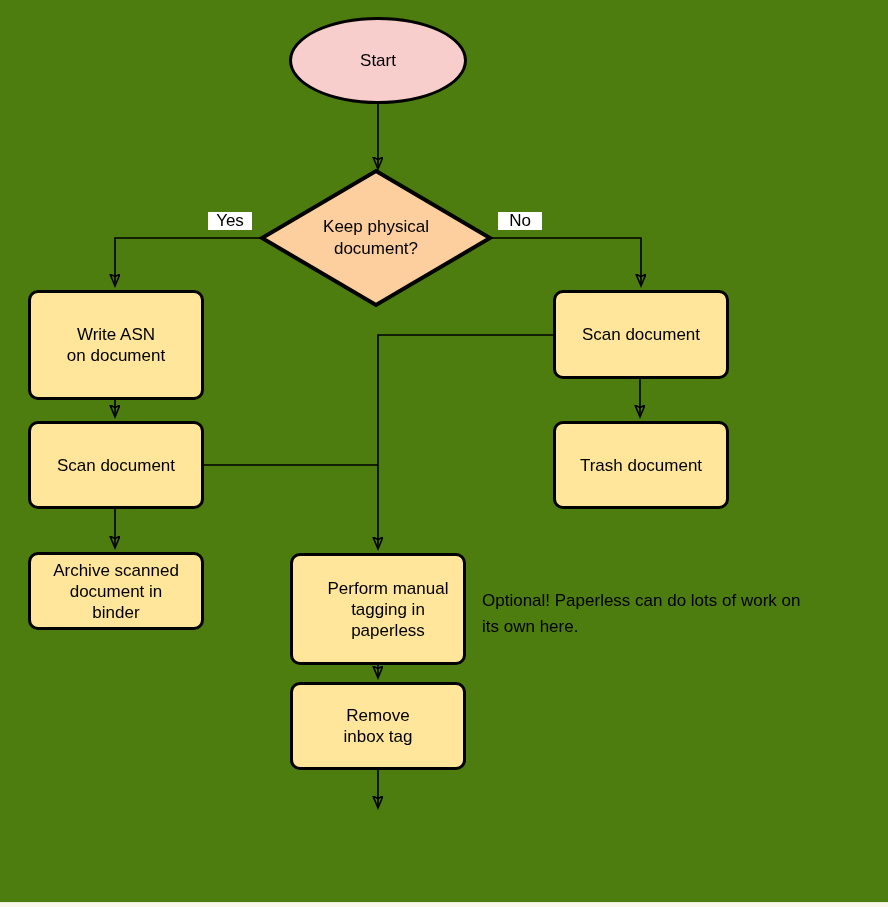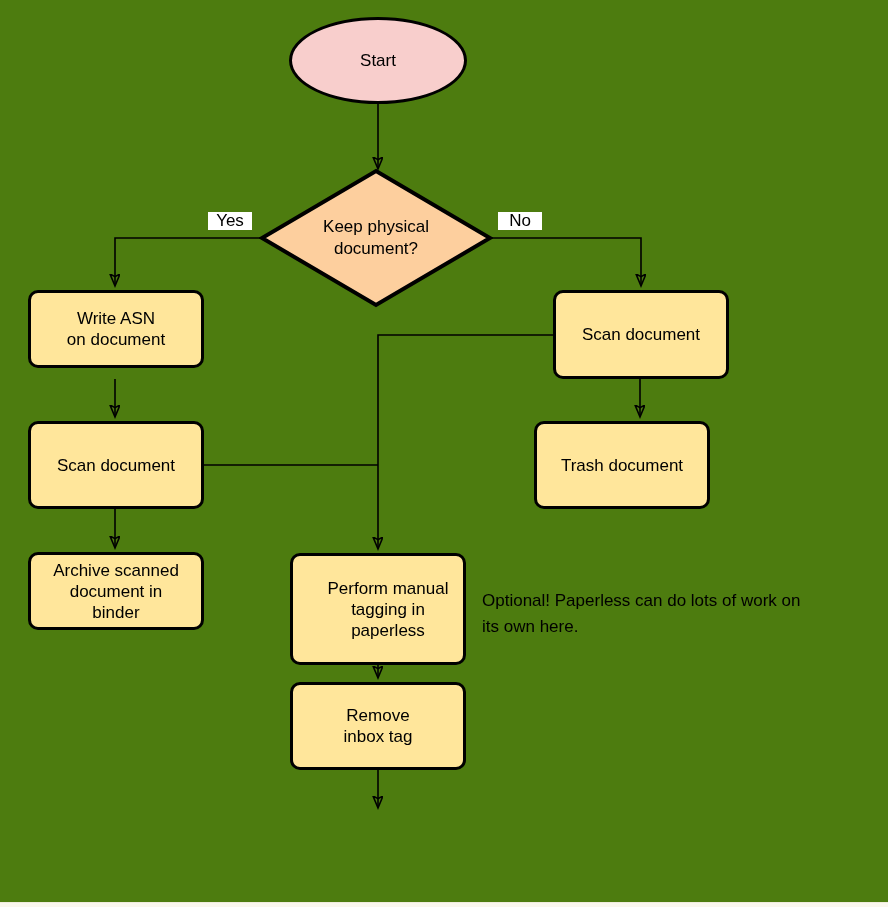--- a/index.html
+++ b/index.html
@@ -113,37 +113,37 @@
     <svg width="234" height="140" viewBox="0 0 234 140">
       <polygon points="117,3 231,70 117,137 3,70" fill="#fdcf9e" stroke="#000000" stroke-width="4" stroke-linejoin="miter"></polygon>
     </svg>
     <div class="decision-label">Keep physical
 document?</div>
   </div>
 
   <div class="edge-label" style="left:208px; top:212px; width:40px;">Yes</div>
   <div class="edge-label" style="left:498px; top:212px; width:40px;">No</div>
 
-  <div class="node process" style="left:28px; top:290px; width:176px; height:78px;">
+  <div class="node process" style="left:28px; top:290px; width:176px; height:110px;">
     <span>Write ASN
 on document</span>
   </div>
   <div class="node process" style="left:28px; top:421px; width:176px; height:88px;">
     <span>Scan document</span>
   </div>
   <div class="node process" style="left:28px; top:552px; width:176px; height:78px;">
     <span>Archive scanned
 document in
 binder</span>
   </div>
 
   <div class="node process" style="left:553px; top:290px; width:176px; height:89px;">
     <span>Scan document</span>
   </div>
-  <div class="node process" style="left:534px; top:421px; width:176px; height:88px;">
+  <div class="node process" style="left:553px; top:421px; width:176px; height:88px;">
     <span>Trash document</span>
   </div>
 
   <div class="node process" style="left:290px; top:553px; width:176px; height:112px;padding-left:20px;">
     <span>Perform manual
 tagging in
 paperless</span>
   </div>
   <div class="node process" style="left:290px; top:682px; width:176px; height:88px;">
     <span>Remove

